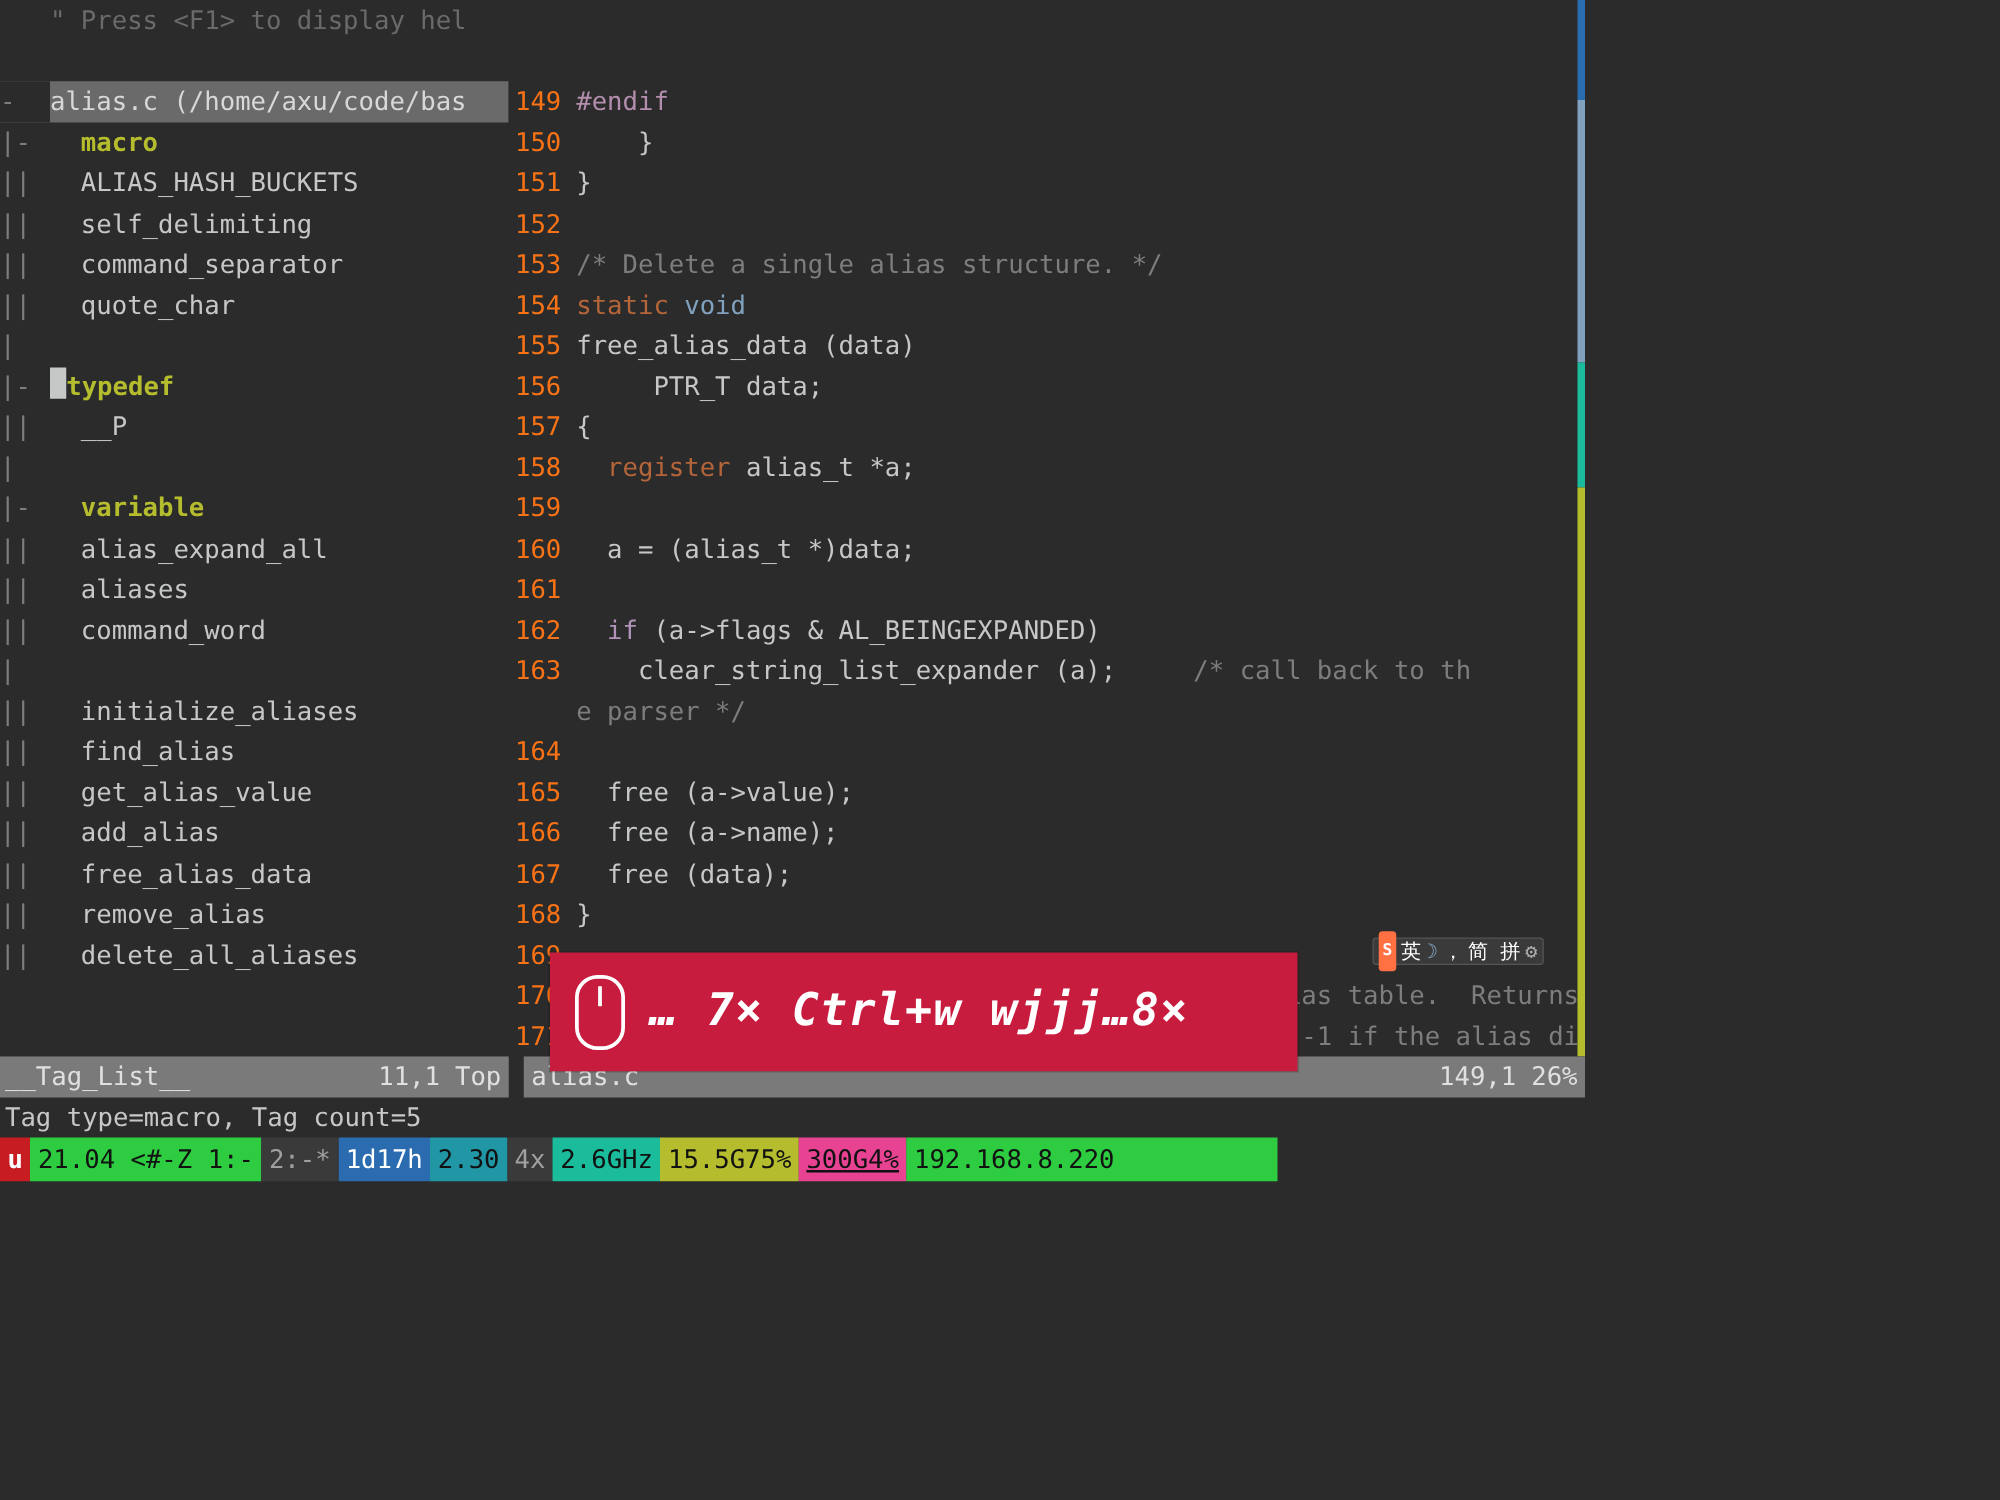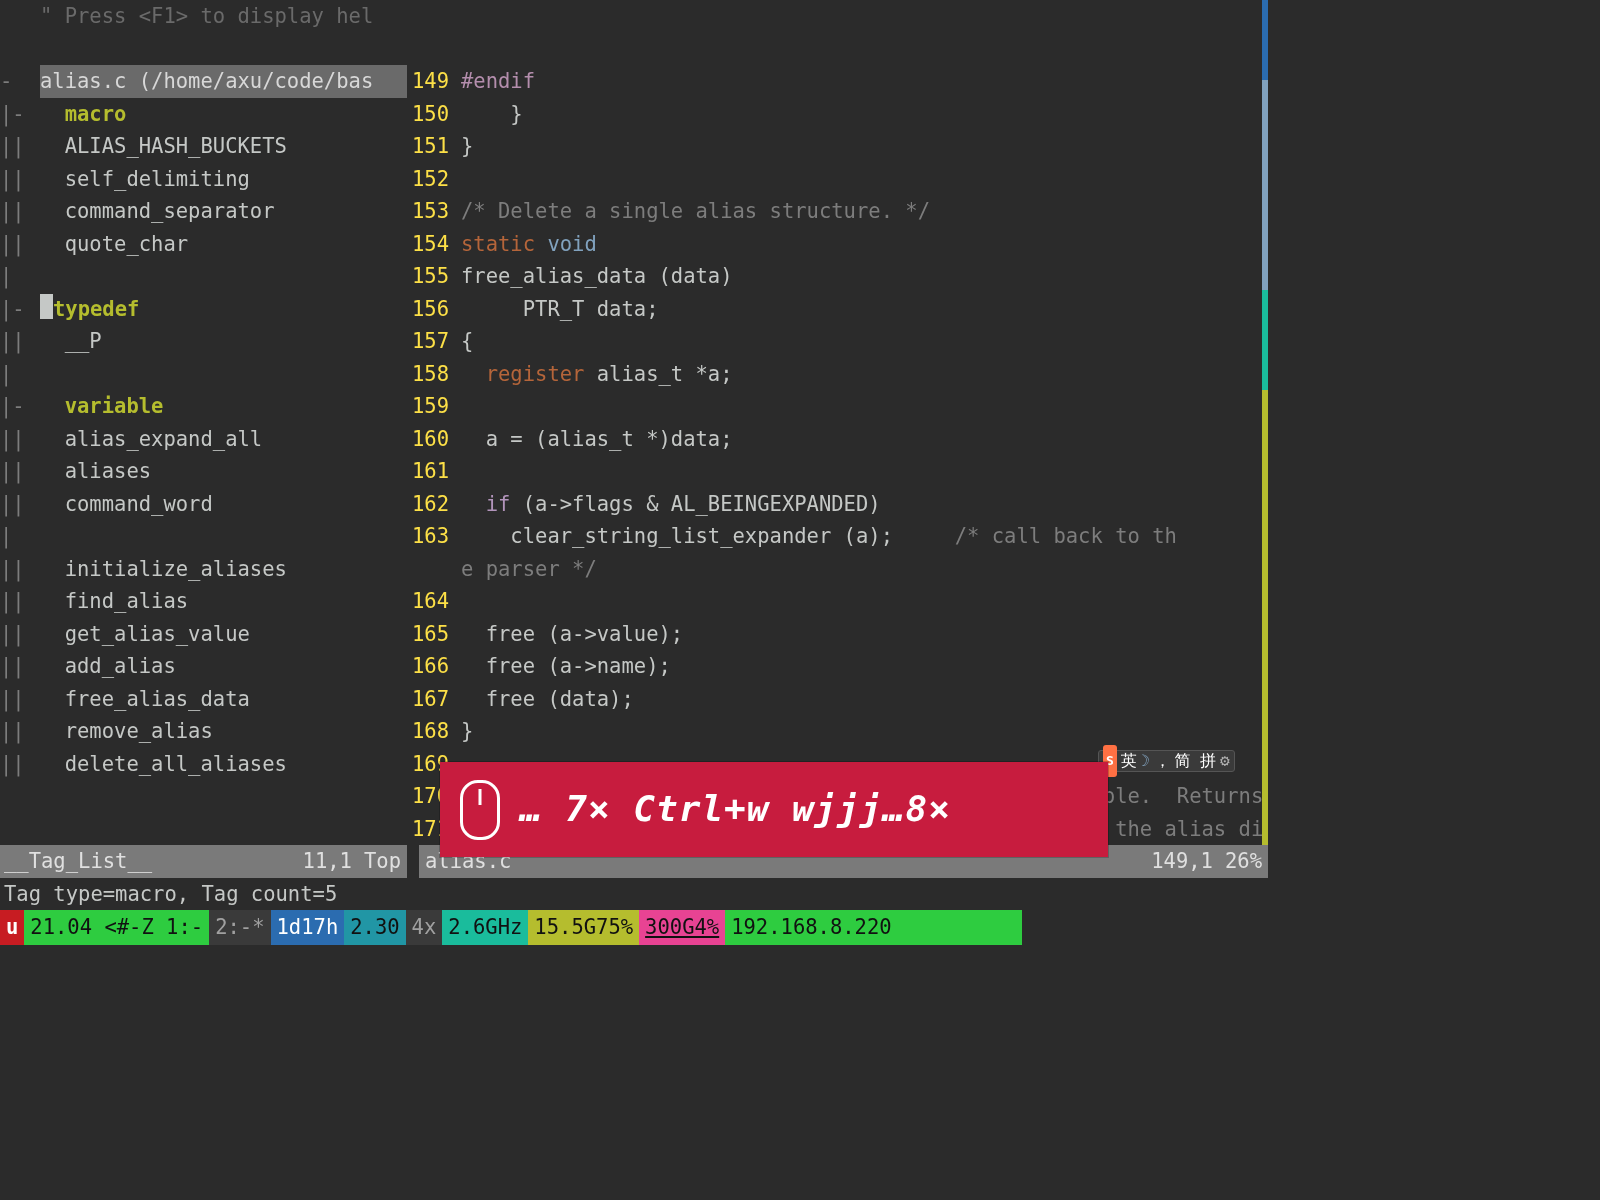--- a/index.html
+++ b/index.html
@@ -34,21 +34,21 @@
   .taglist-line .item { color: #c5c8c6; }
   
   .code {
     flex: 1;
     background: #2b2b2b;
     position: relative;
     overflow: hidden;
     white-space: pre;
   }
   .code-line { white-space: pre; }
-  .lineno { color: #fde047; display: inline-block; width: 54px; text-align: right; padding-right: 12px; }
+  .lineno { color: #f97316; display: inline-block; width: 54px; text-align: right; padding-right: 12px; }
   .kw-pre { color: #b48ead; } 
   .kw-static { color: #b5653a; }
   .kw-void { color: #81a2be; }
   .kw-register { color: #b5653a; }
   .kw-if { color: #b294bb; }
   .txt { color: #c5c8c6; }
   .cmt { color: #7d7d7d; }
   
   .statusbar { display: flex; height: 32.5px; background: #7a7a7a; color: #e0e0e0; }
   .statusbar.left { width: 407px; flex-shrink:0; padding-left:4px; }
@@ -67,21 +67,21 @@
   .seg.cyan { background: #1abc9c; color:#111; }
   .seg.teal { background:#2196a5; color:#111;}
   .seg.olive { background:#b5bd2e; color:#111;}
   .seg.pink { background:#e84393; color:#111;text-decoration:underline;}
   .seg.ip { background:#2ecc40; color:#111; flex:1;}
   .seg.date { background:#2ecc40; color:#111;margin-top:38px;}
   
   .overlay {
     position: absolute;
     left: 440px; top: 762px;
-    width: 668px; height: 95px;
+    width: 598px; height: 95px;
     background: #c71c3e;
     color: #fff;
     display: flex;
     align-items: center;
     box-shadow: 0 0 0 1px rgba(0,0,0,.2);
   }
   .overlay .mouse-icon {
     width: 40px; height: 60px; margin: 0 20px;
     border: 3px solid #fff; border-radius: 18px;
     position: relative;

